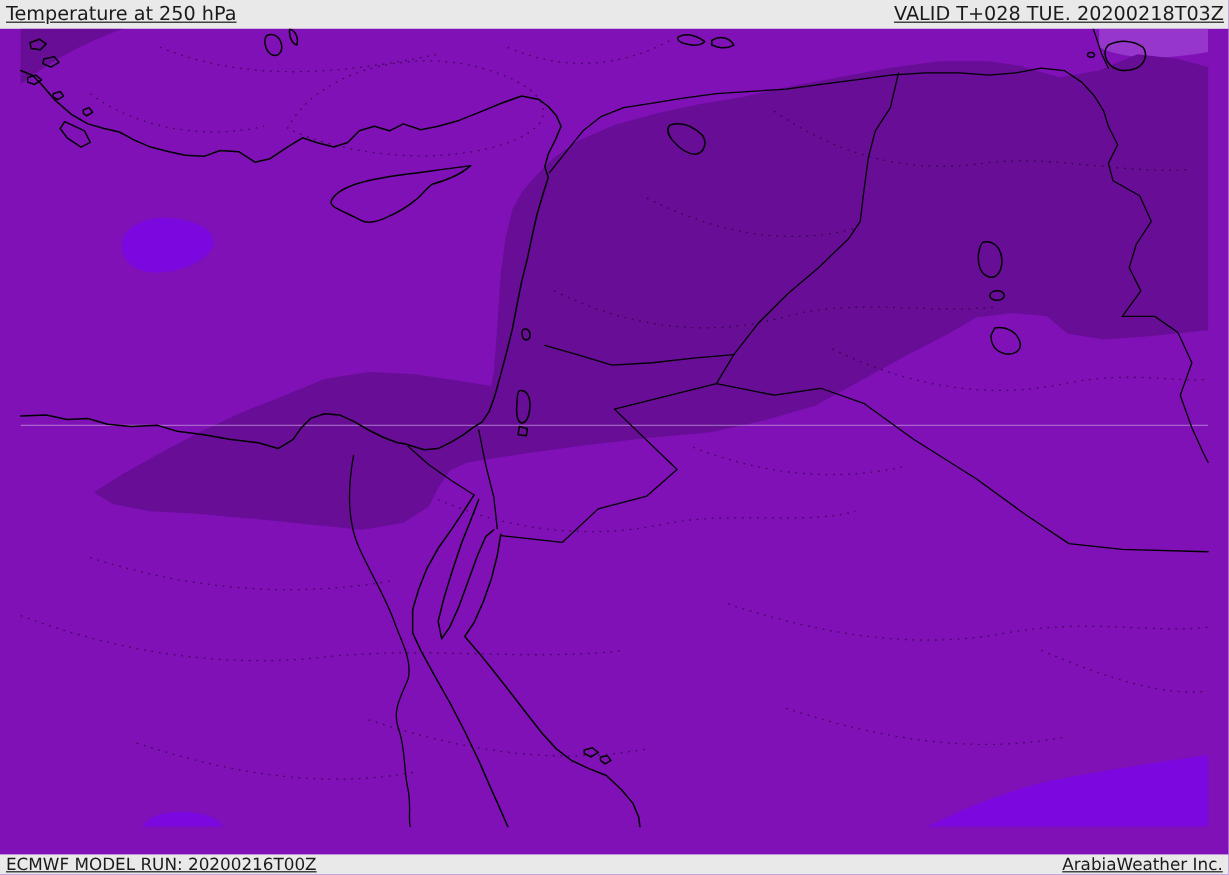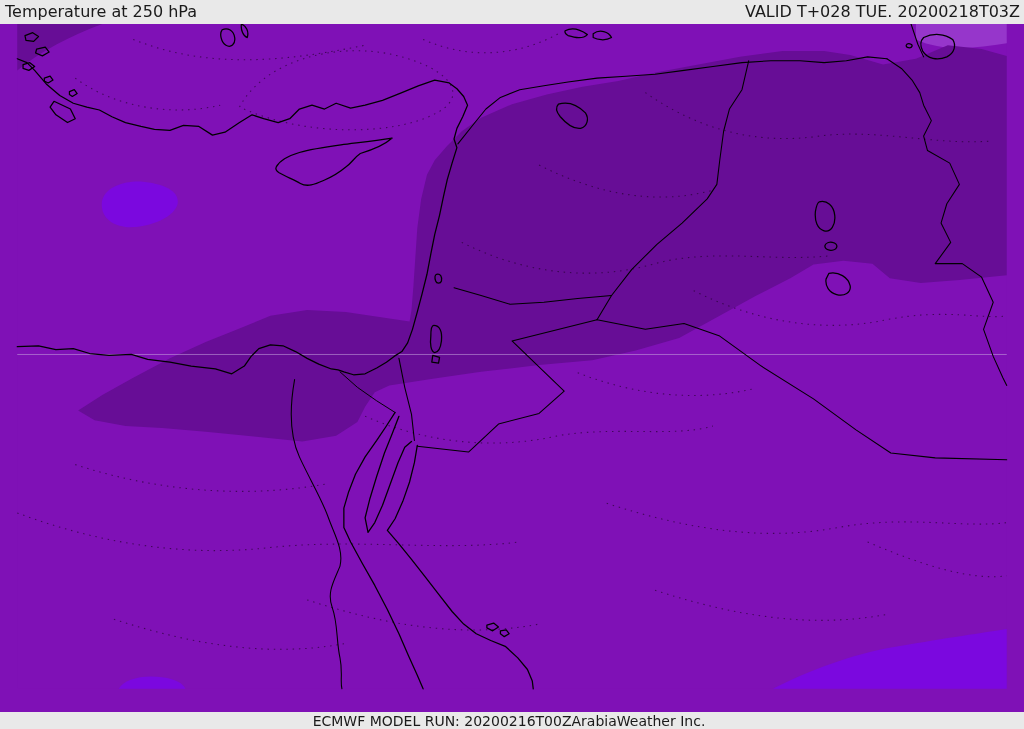--- a/index.html
+++ b/index.html
@@ -11,22 +11,22 @@
     background:#7F11B6;
   }
   .bar{
     position:absolute;left:0;width:1024px;
     background:#E9E9E9;
     color:#1A1A1A;
     display:flex;justify-content:space-between;align-items:center;
     box-sizing:border-box;
   }
   .bar.top{top:0;height:24px;font-size:16px;padding:0 4px 0 5px;}
-  .bar.bottom{top:712px;height:17px;font-size:14px;padding:0 11px 0 5px;justify-content:center;}
-  .bar span{white-space:nowrap;line-height:1;}
+  .bar.bottom{top:712px;height:17px;font-size:14px;padding:0 5px 0 5px;}
+  .bar span{white-space:nowrap;line-height:1;text-decoration:underline;}
   .mapwrap{position:absolute;top:24px;left:0;width:1024px;height:688px;}
   svg{display:block;}
 </style>
 </head>
 <body>
 
 <div class="app">
 
   <div class="bar top">
     <span>Temperature at 250 hPa</span>

